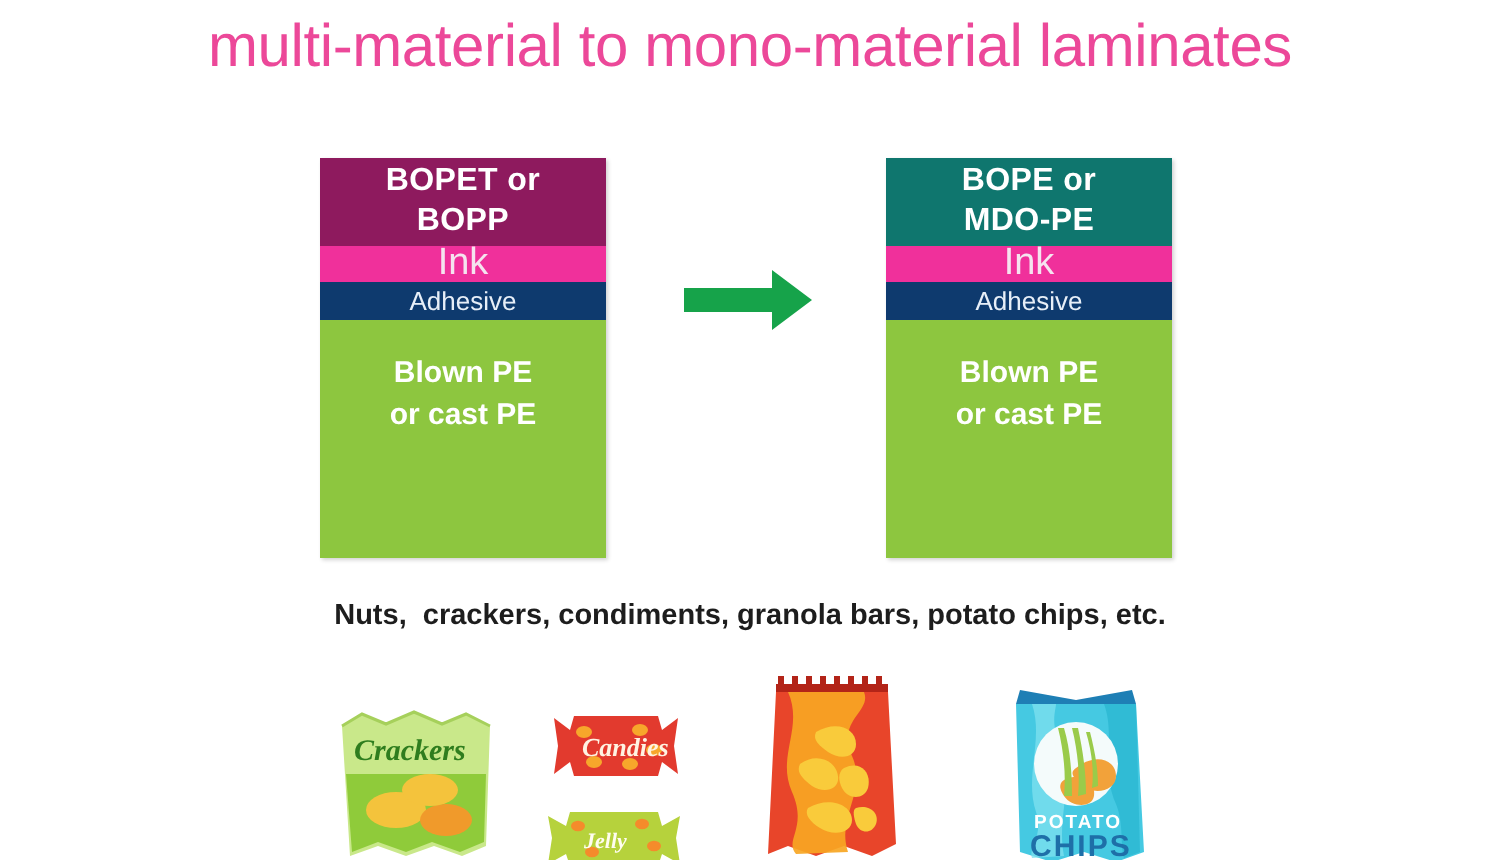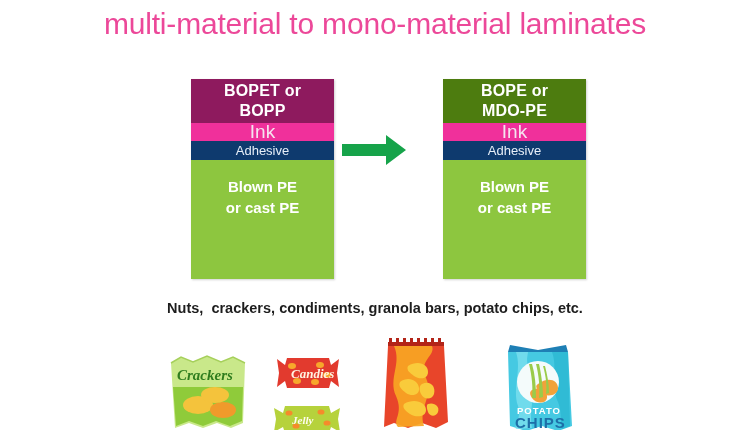--- a/index.html
+++ b/index.html
@@ -39,21 +39,21 @@
   }
 
   
   .stack {
     position: absolute;
     width: 143px;
     height: 200px;
     top: 79px;
     box-shadow: 1px 1px 2px rgba(0,0,0,0.18);
   }
-  #stack-left  { left: 160px; margin-left: 31px; }
+  #stack-left  { left: 160px; }
   #stack-right { left: 443px; }
 
   .layer {
     box-sizing: border-box;
     width: 100%;
     display: flex;
     align-items: center;
     justify-content: center;
     text-align: center;
     color: #ffffff;
@@ -152,21 +152,21 @@
     </div>
   </div>
 
   <div id="arrow">
     <svg width="70" height="36" viewBox="0 0 70 36" xmlns="http://www.w3.org/2000/svg">
       <path d="M2 12 L46 12 L46 3 L66 18 L46 33 L46 24 L2 24 Z" fill="#16A34A"></path>
     </svg>
   </div>
 
   <div class="stack" id="stack-right">
-    <div class="layer layer-top" style="background:#4d7c0f;color:#ffffff;">
+    <div class="layer layer-top" style="background:#0f766e;color:#ffffff;">
       <div>
         <span>BOPE or</span>
         <span>MDO-PE</span>
       </div>
     </div>
     <div class="layer layer-ink" style="background:#F0309B;color:#F5E3EF;">
       <span>Ink</span>
     </div>
     <div class="layer layer-adhesive" style="background:#0E3A6E;color:#E7EFF8;">
       <span>Adhesive</span>

